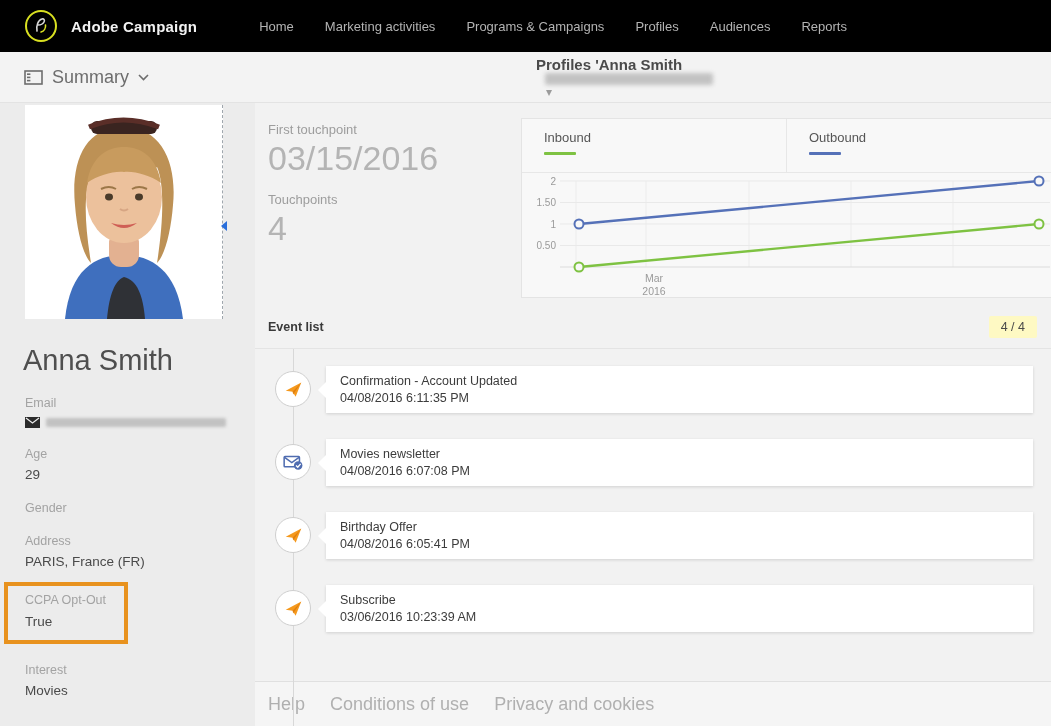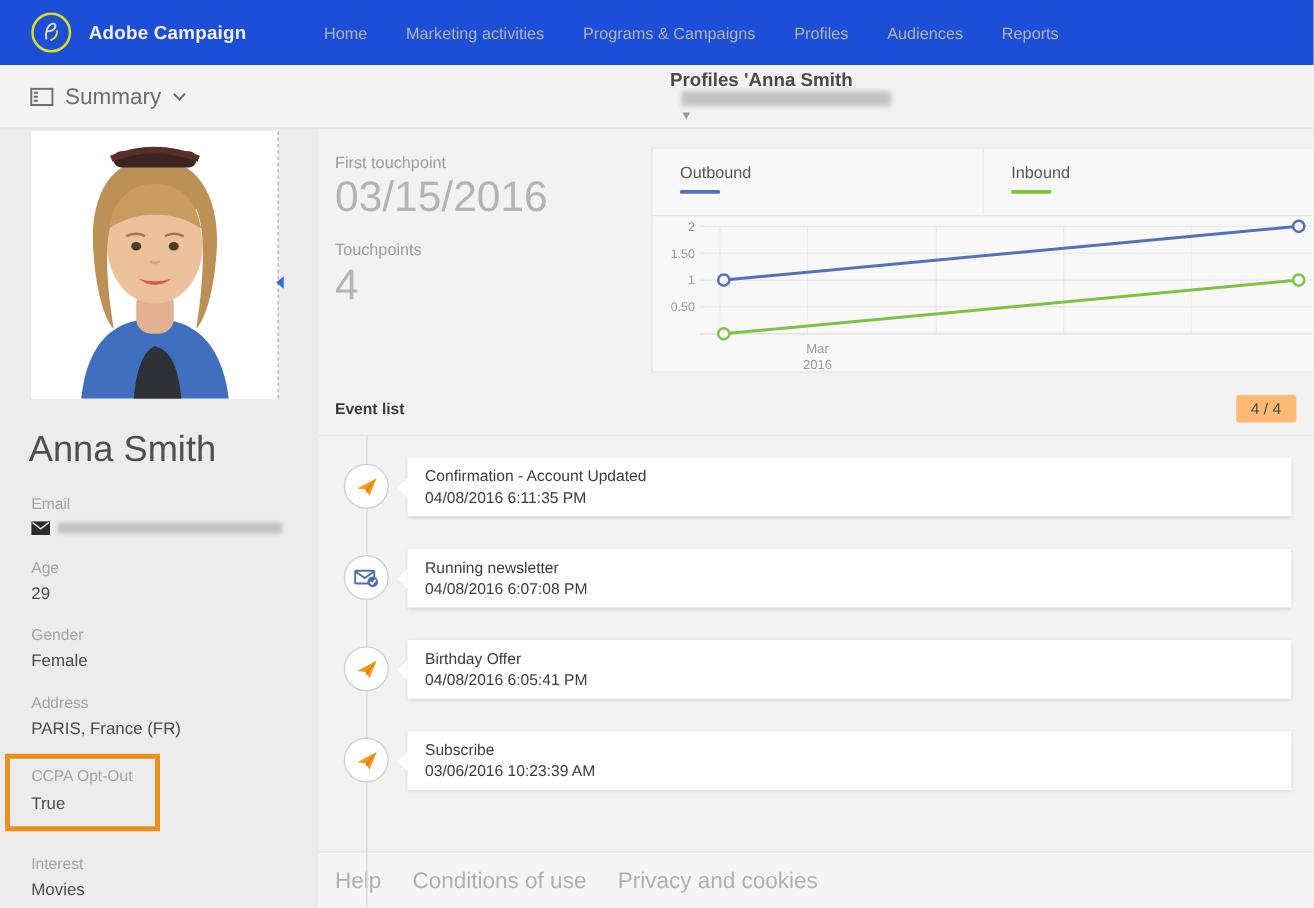--- a/index.html
+++ b/index.html
@@ -5,21 +5,21 @@
   * { margin:0; padding:0; box-sizing:border-box; }
   html,body { width:1051px; height:726px; }
   body {
     font-family:"Liberation Sans", sans-serif;
     background:#f2f2f2; overflow:hidden; position:relative;
     -webkit-font-smoothing:antialiased;
   }
 
   
   .topnav {
-    height:52px; background:#1d4ed8; display:flex; align-items:center;
+    height:52px; background:#000000; display:flex; align-items:center;
     padding-left:25px;
   }
   .logo {
     width:32px; height:32px; border-radius:50%; border:2px solid #d9e021;
     display:flex; align-items:center; justify-content:center; cursor:pointer;
     flex:none;
   }
   .brand { color:#f2f2f2; font-size:15px; font-weight:bold; margin-left:14px; letter-spacing:.2px; }
   .navlinks { display:flex; margin-left:62px; gap:31px; }
   .navlinks a { color:#b3b3b3; font-size:13px; text-decoration:none; cursor:pointer; }
@@ -81,21 +81,21 @@
   .legend-tab .lt-label { font-size:13px; color:#565656; }
   .legend-tab .lt-swatch { width:32px; height:3px; margin-top:7px; border-radius:1px; }
 
   
   .events-header {
     display:flex; align-items:center; margin-top:18px; padding:0 14px 10px 13px;
     border-bottom:1px solid #e4e4e4;
   }
   .events-title { font-size:12.5px; font-weight:bold; color:#3a3a3a; }
   .count-badge {
-    margin-left:auto; background:#fdba74; color:#4a4a4a; font-size:12.5px;
+    margin-left:auto; background:#fef9c3; color:#4a4a4a; font-size:12.5px;
     padding:4px 12px; border-radius:2px;
   }
   .events-body { position:relative; padding:17px 0 0 20px; }
   .timeline { position:absolute; left:38px; top:0; width:1px; height:515px; background:#d8d8d8; }
   .event-row { display:flex; margin-bottom:26px; position:relative; }
   .event-circle {
     width:36px; height:36px; border-radius:50%; background:#fff;
     border:1px solid #cfcfcf; flex:none; margin-top:5px; z-index:1;
     display:flex; align-items:center; justify-content:center;
   }
@@ -197,21 +197,20 @@
       </div>
     </div>
 
     <div class="field">
       <div class="flabel">Age</div>
       <div class="fvalue">29</div>
     </div>
 
     <div class="field">
       <div class="flabel">Gender</div>
-      <div class="fvalue">Female</div>
     </div>
 
     <div class="field">
       <div class="flabel">Address</div>
       <div class="fvalue">PARIS, France (FR)</div>
     </div>
 
     <div class="ccpa-box">
       <div class="flabel">CCPA Opt-Out</div>
       <div class="fvalue">True</div>
@@ -229,26 +228,26 @@
       <div class="stats">
         <div class="stat-label">First touchpoint</div>
         <div class="stat-value">03/15/2016</div>
         <div class="stat-label">Touchpoints</div>
         <div class="stat-value">4</div>
       </div>
 
       <div class="chart-card">
         <div class="legend-row">
           <div class="legend-tab">
+            <div class="lt-label">Inbound</div>
+            <div class="lt-swatch" id="swatch-inbound" style="background: rgb(126, 194, 66);"></div>
+          </div>
+          <div class="legend-tab">
             <div class="lt-label">Outbound</div>
             <div class="lt-swatch" id="swatch-outbound" style="background: rgb(85, 113, 184);"></div>
-          </div>
-          <div class="legend-tab">
-            <div class="lt-label">Inbound</div>
-            <div class="lt-swatch" id="swatch-inbound" style="background: rgb(126, 194, 66);"></div>
           </div>
         </div>
         <svg id="chart-svg" width="528" height="125" viewBox="0 0 528 125">
             <line x1="54" y1="8" x2="54" y2="94" stroke="#ececec" stroke-width="1"></line>
             <line x1="124" y1="8" x2="124" y2="94" stroke="#ececec" stroke-width="1"></line>
             <line x1="227" y1="8" x2="227" y2="94" stroke="#ececec" stroke-width="1"></line>
             <line x1="329" y1="8" x2="329" y2="94" stroke="#ececec" stroke-width="1"></line>
             <line x1="431" y1="8" x2="431" y2="94" stroke="#ececec" stroke-width="1"></line>
             <line x1="38" y1="72.5" x2="528" y2="72.5" stroke="#e9e9e9" stroke-width="1"></line>
             <text x="34" y="76" text-anchor="end" font-size="10" fill="#9a9a9a" font-family="Liberation Sans, sans-serif">0.50</text>
@@ -295,21 +294,21 @@
       <div class="event-row">
         <div class="event-circle">
           <svg width="21" height="17" viewBox="0 0 24 20">
             <rect x="1" y="3" width="18" height="12" rx="1" fill="none" stroke="#4f6cb0" stroke-width="1.8"></rect>
             <polyline points="1.5,4 10,10 18.5,4" fill="none" stroke="#4f6cb0" stroke-width="1.8"></polyline>
             <circle cx="17.5" cy="13.5" r="5" fill="#4f6cb0"></circle>
             <polyline points="15,13.5 17,15.5 20.4,11.6" fill="none" stroke="#ffffff" stroke-width="1.6"></polyline>
           </svg>
         </div>
         <div class="event-card">
-          <div class="event-title">Running newsletter</div>
+          <div class="event-title">Movies newsletter</div>
           <div class="event-date">04/08/2016 6:07:08 PM</div>
         </div>
       </div>
 
       <div class="event-row">
         <div class="event-circle">
           <svg width="19" height="19" viewBox="0 0 22 22">
             <path d="M2,12.5 L20,3 L13.5,19.5 L10,13.5 Z" fill="#f5991d"></path>
             <path d="M10,13.5 L20,3 L10.6,16.8 Z" fill="#e07f0e"></path>
           </svg>

